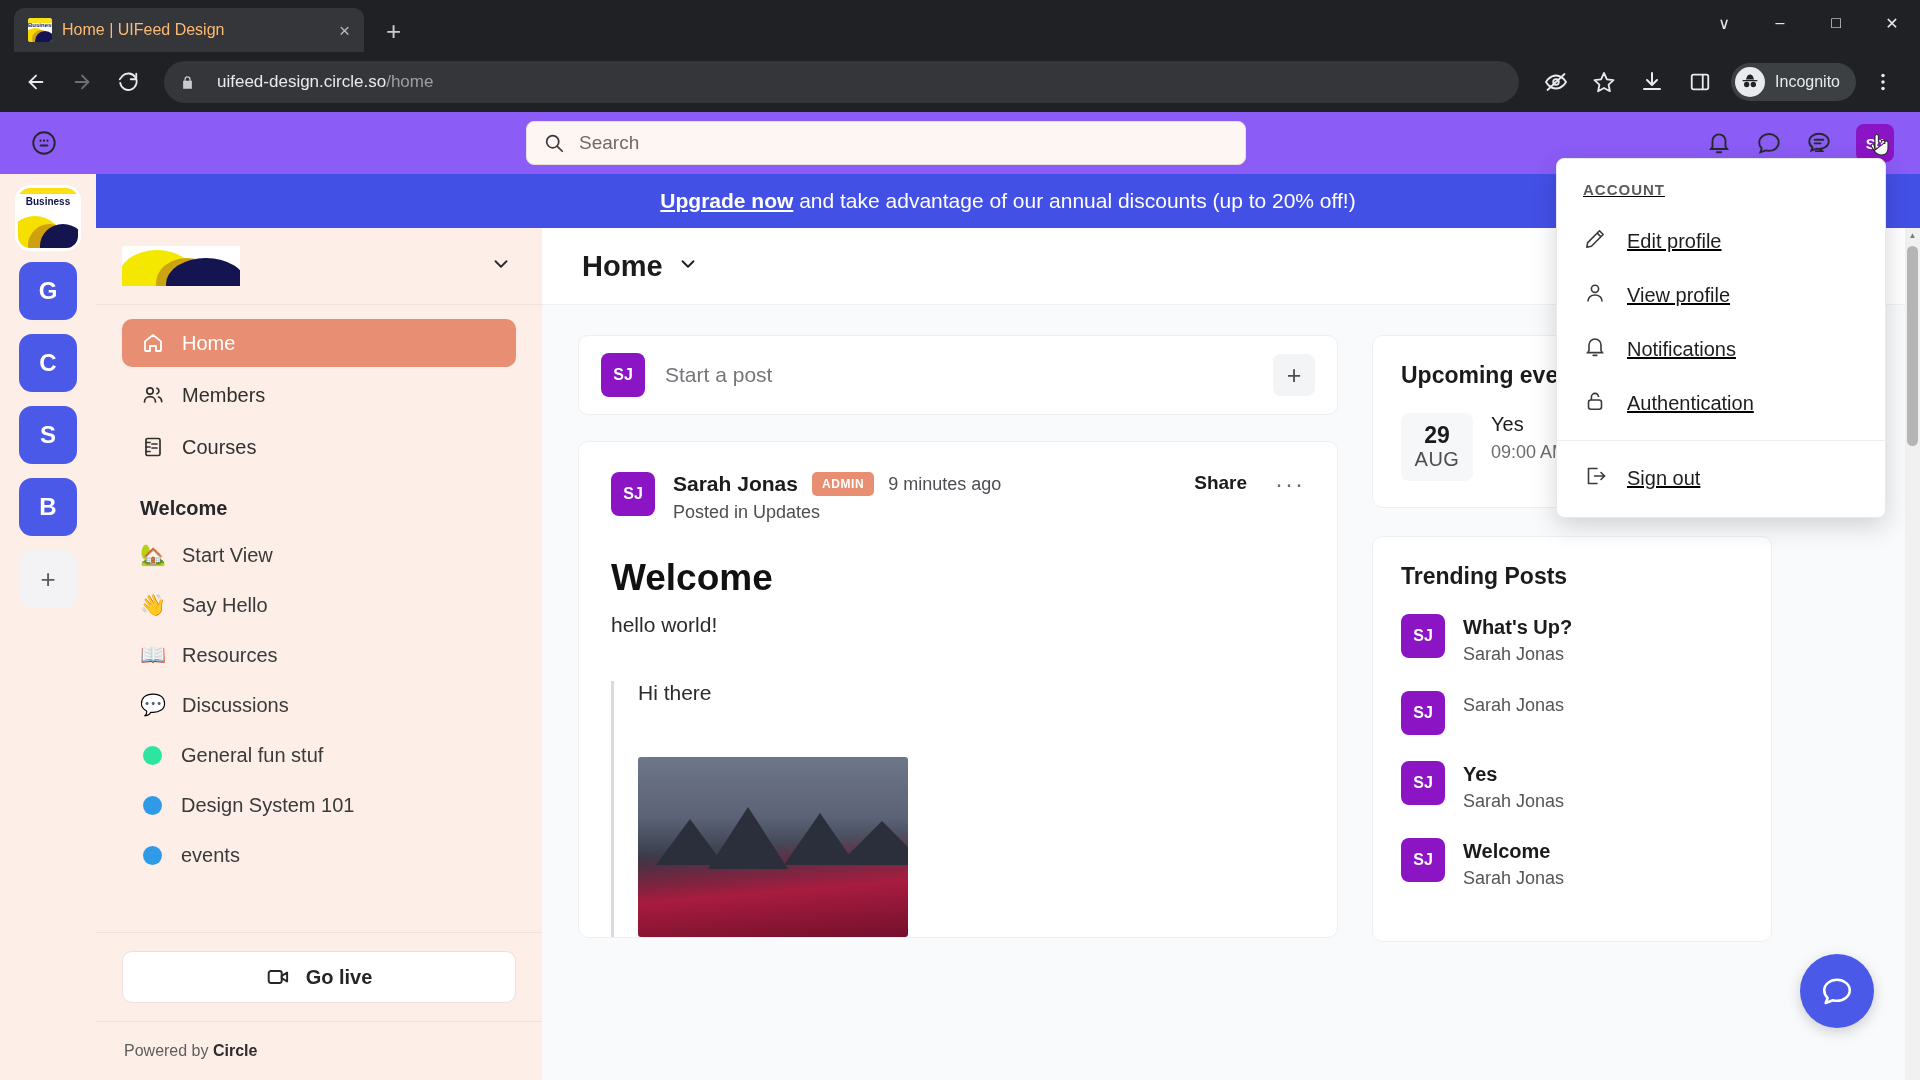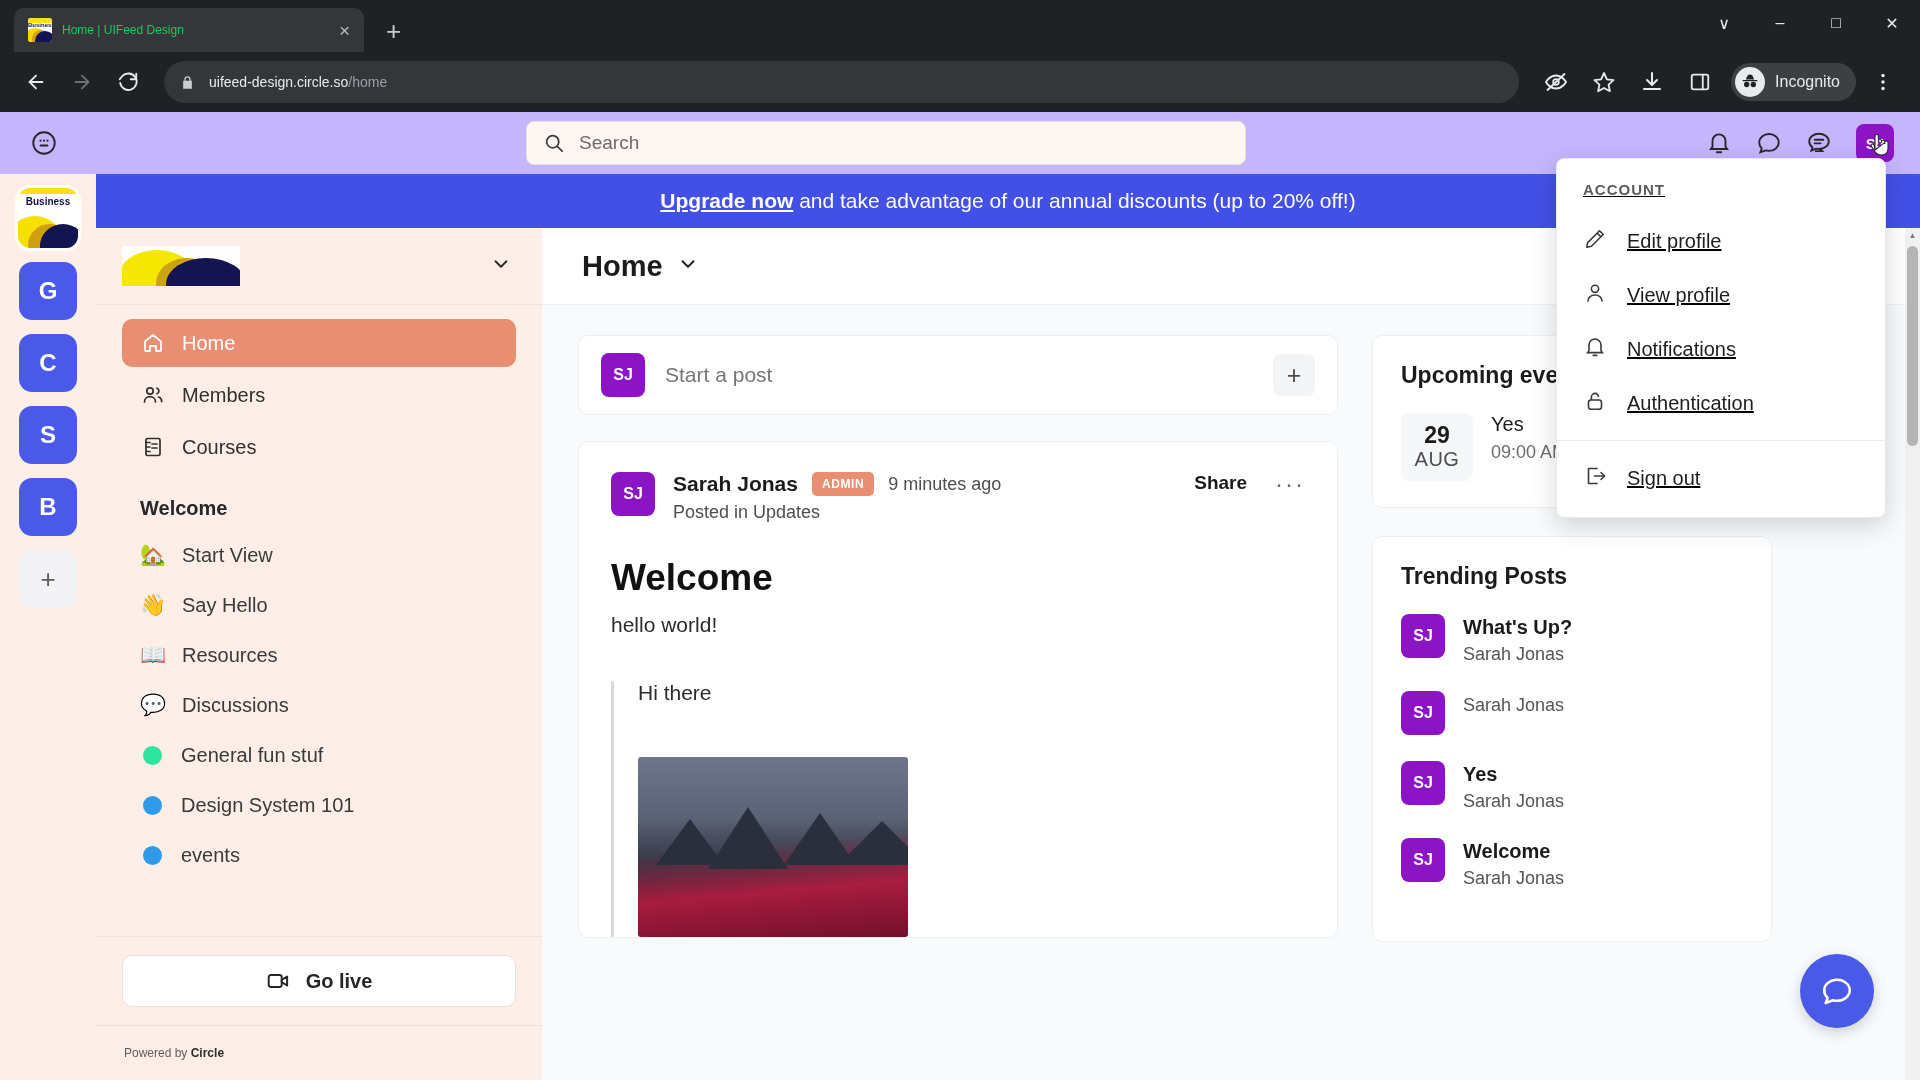--- a/index.html
+++ b/index.html
@@ -20,50 +20,50 @@
   }
   .tab-favicon {
     width: 24px; height: 24px; border-radius: 3px; overflow: hidden;
     background: #fff; position: relative; flex: none;
   }
   .fav-band { position: absolute; left: 0; right: 0; top: 0; height: 5px; background: #fbe016; }
   .fav-txt { position: absolute; top: 4px; left: 0; right: 0; text-align: center; font-size: 6px; font-weight: 700; color: #12124a; }
   .fav-arc1 { position: absolute; bottom: -8px; left: -4px; width: 22px; height: 22px; border-radius: 50%; background: #f5d800; }
   .fav-arc2 { position: absolute; bottom: -6px; left: 4px; width: 18px; height: 18px; border-radius: 50%; background: #d4a017; }
   .fav-arc3 { position: absolute; bottom: -9px; right: -3px; width: 20px; height: 20px; border-radius: 50%; background: #141454; }
-  .tab-title { color: #22c55e; font-size: 12px; white-space: nowrap; overflow: hidden; flex: 1; }
+  .tab-title { color: #fdba74; font-size: 16px; white-space: nowrap; overflow: hidden; flex: 1; }
   .tab-close { color: #b8bbbe; font-size: 19px; line-height: 1; cursor: pointer; }
   .newtab { color: #c9ccce; font-size: 26px; margin-left: 22px; margin-bottom: 8px; cursor: pointer; line-height: 1; }
 
   .win-ctrl { position: absolute; right: 0; top: 0; height: 46px; display: flex; align-items: center; gap: 0; }
   .win-btn { width: 56px; height: 46px; display: flex; align-items: center; justify-content: center; color: #e8eaed; font-size: 16px; cursor: pointer; }
 
   .toolbar { height: 60px; display: flex; align-items: center; padding: 0 16px; gap: 6px; }
   .nav-btn { width: 40px; height: 40px; display: flex; align-items: center; justify-content: center; color: #e8eaed; cursor: pointer; }
   .nav-btn.disabled { color: #6d7073; }
   .omnibox {
     flex: 1; height: 42px; background: #35363a; border-radius: 22px;
     display: flex; align-items: center; padding: 0 16px; gap: 14px; margin: 0 10px;
     position: relative;
   }
-  .omni-url { color: #e8eaed; font-size: 14px; white-space: nowrap; }
+  .omni-url { color: #e8eaed; font-size: 17px; white-space: nowrap; margin-left: 8px; }
   .omni-url .path { color: #9aa0a6; }
   .tb-icon { width: 42px; height: 40px; display: flex; align-items: center; justify-content: center; color: #e8eaed; cursor: pointer; }
   .incognito-pill {
     display: flex; align-items: center; gap: 10px; background: #3c4043;
     height: 38px; border-radius: 19px; padding: 0 16px 0 4px; margin-left: 4px; cursor: pointer;
   }
   .incog-circle { width: 30px; height: 30px; border-radius: 50%; background: #e8eaed; display: flex; align-items: center; justify-content: center; }
   .incog-label { color: #e8eaed; font-size: 16px; }
 
   
   .app { position: relative; width: 1920px; height: 968px; background: #fdf0ea; overflow: hidden; }
 
   .app-header {
-    height: 62px; background: #c4b5fd; display: flex; align-items: center;
+    height: 62px; background: #8b5cf6; display: flex; align-items: center;
     padding: 0 22px; position: relative; z-index: 30;
   }
   .grid-icon-btn { width: 44px; height: 44px; display: flex; align-items: center; justify-content: center; cursor: pointer; }
   .search-wrap { flex: 1; display: flex; justify-content: center; }
   .searchbar {
     width: 720px; height: 44px; border: 1px solid #eadfd8; border-radius: 8px;
     background: #fdf6f2; display: flex; align-items: center; gap: 14px; padding: 0 16px; cursor: text;
   }
   .search-ph { color: #6f6a67; font-size: 19px; }
   .hdr-icons { display: flex; align-items: center; gap: 24px; margin-right: 4px; }
@@ -130,21 +130,21 @@
     color: #3a3a3a; font-size: 20px; cursor: pointer; border-radius: 10px;
   }
   .space-emoji { font-size: 21px; width: 26px; text-align: center; flex: none; }
   .dot { width: 19px; height: 19px; border-radius: 50%; flex: none; margin: 0 3px; }
   .sb-bottom { border-top: 1px solid #f3e0d7; padding: 18px 26px; flex: none; }
   .golive-btn {
     height: 52px; background: #fff; border: 1px solid #ece0da; border-radius: 10px;
     display: flex; align-items: center; justify-content: center; gap: 14px;
     font-size: 20px; font-weight: 700; color: #262626; cursor: pointer;
   }
-  .sb-powered { border-top: 1px solid #f3e0d7; padding: 20px 28px; font-size: 12px; color: #5e5e5e; flex: none; }
+  .sb-powered { border-top: 1px solid #f3e0d7; padding: 20px 28px; font-size: 16px; color: #5e5e5e; flex: none; }
   .sb-powered b { color: #2d2d2d; font-weight: 700; }
 
   
   .main-col { flex: 1; background: #fff; display: flex; flex-direction: column; position: relative; min-width: 0; }
   .main-top-spacer { height: 54px; flex: none; }
   .page-head { height: 76px; display: flex; align-items: center; padding: 0 40px; gap: 14px; flex: none; }
   .page-title { font-size: 29px; font-weight: 700; color: #1b1b1b; }
   .content-scroll { flex: 1; background: #f9fafb; overflow: hidden; display: flex; gap: 34px; padding: 30px 36px 0 36px; border-top: 1px solid #eef0f2; }
   .feed-col { width: 760px; flex: none; }
 

